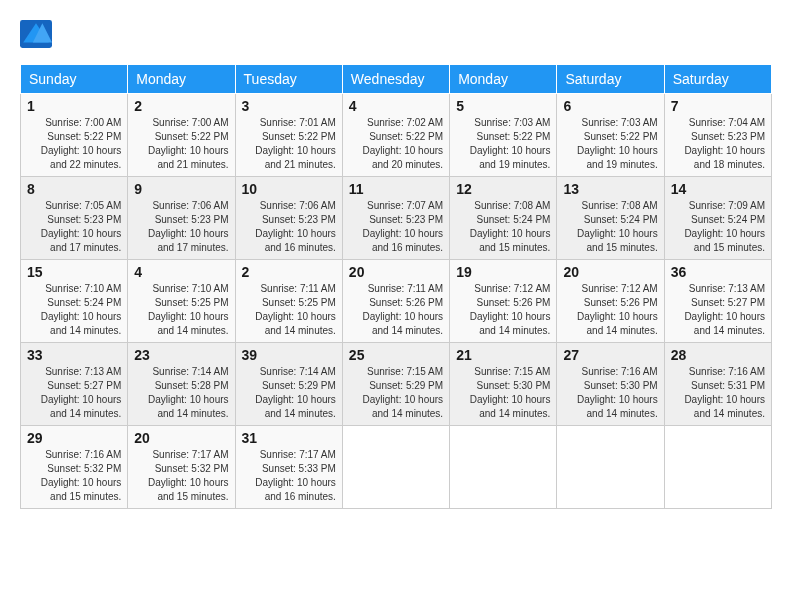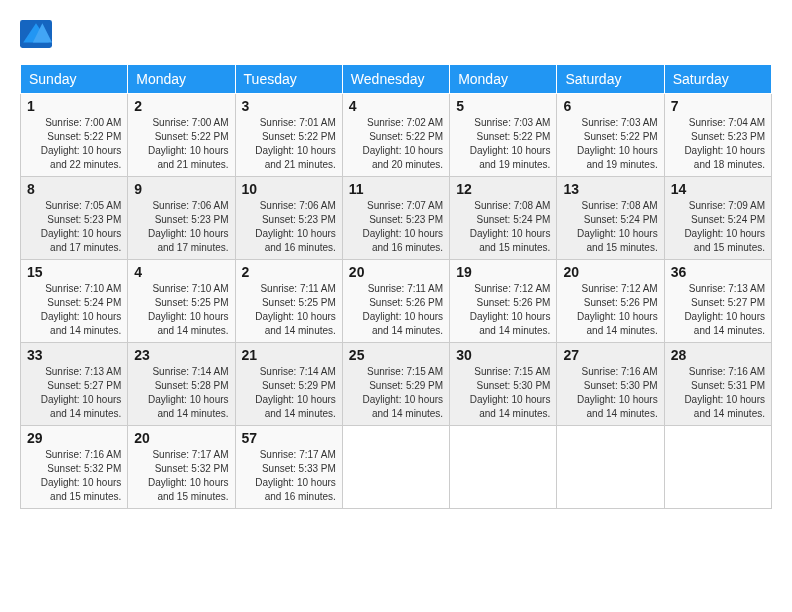--- a/index.html
+++ b/index.html
@@ -219,29 +219,29 @@
       <tr>
         <td>
           <span class="day-num">33</span>
           <div class="day-info">Sunrise: 7:13 AM<br>Sunset: 5:27 PM<br>Daylight: 10 hours and 14 minutes.</div>
         </td>
         <td>
           <span class="day-num">23</span>
           <div class="day-info">Sunrise: 7:14 AM<br>Sunset: 5:28 PM<br>Daylight: 10 hours and 14 minutes.</div>
         </td>
         <td>
-          <span class="day-num">21</span>
+          <span class="day-num">39</span>
           <div class="day-info">Sunrise: 7:14 AM<br>Sunset: 5:29 PM<br>Daylight: 10 hours and 14 minutes.</div>
         </td>
         <td>
           <span class="day-num">25</span>
           <div class="day-info">Sunrise: 7:15 AM<br>Sunset: 5:29 PM<br>Daylight: 10 hours and 14 minutes.</div>
         </td>
         <td>
-          <span class="day-num">30</span>
+          <span class="day-num">21</span>
           <div class="day-info">Sunrise: 7:15 AM<br>Sunset: 5:30 PM<br>Daylight: 10 hours and 14 minutes.</div>
         </td>
         <td>
           <span class="day-num">27</span>
           <div class="day-info">Sunrise: 7:16 AM<br>Sunset: 5:30 PM<br>Daylight: 10 hours and 14 minutes.</div>
         </td>
         <td>
           <span class="day-num">28</span>
           <div class="day-info">Sunrise: 7:16 AM<br>Sunset: 5:31 PM<br>Daylight: 10 hours and 14 minutes.</div>
         </td>
@@ -249,21 +249,21 @@
       <tr>
         <td>
           <span class="day-num">29</span>
           <div class="day-info">Sunrise: 7:16 AM<br>Sunset: 5:32 PM<br>Daylight: 10 hours and 15 minutes.</div>
         </td>
         <td>
           <span class="day-num">20</span>
           <div class="day-info">Sunrise: 7:17 AM<br>Sunset: 5:32 PM<br>Daylight: 10 hours and 15 minutes.</div>
         </td>
         <td>
-          <span class="day-num">57</span>
+          <span class="day-num">31</span>
           <div class="day-info">Sunrise: 7:17 AM<br>Sunset: 5:33 PM<br>Daylight: 10 hours and 16 minutes.</div>
         </td>
         <td class="empty-cell">&nbsp;</td>
         <td class="empty-cell">&nbsp;</td>
         <td class="empty-cell">&nbsp;</td>
         <td class="empty-cell">&nbsp;</td>
       </tr>
     </tbody>
 </table>
 

